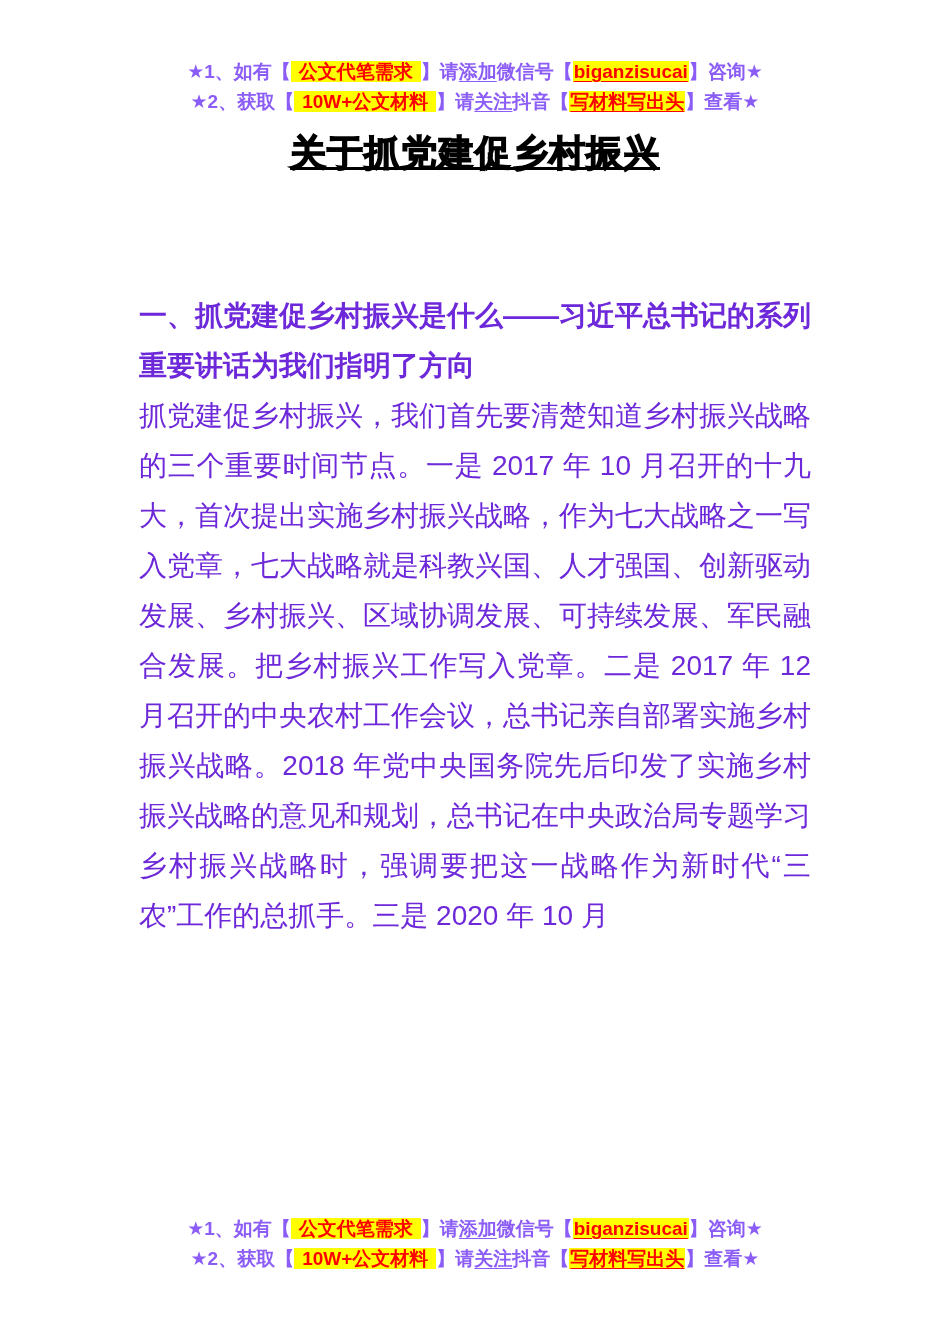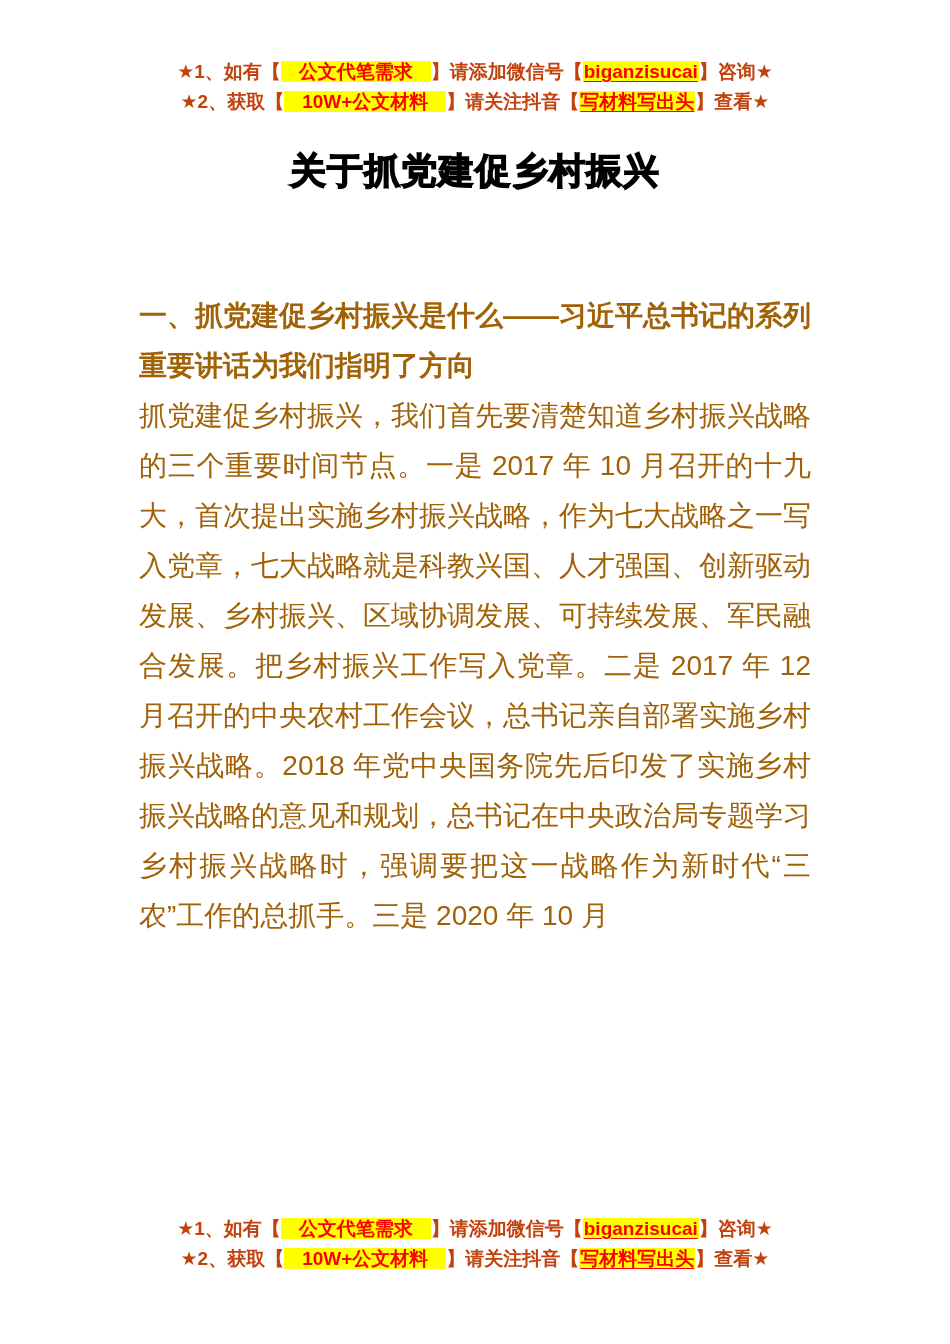--- a/index.html
+++ b/index.html
@@ -27,67 +27,69 @@
     font-size: 19px;
     line-height: 30px;
     font-weight: bold;
     color: #000000;
     white-space: nowrap;
   }
   .promo-header { top: 57px; }
   .promo-footer { top: 1214px; }
   .promo-line { height: 30px; }
 
-  .seg { font-weight: bold; color: #c2410c; }
+  .seg { font-weight: bold; color: #8b5cf6; }
   .seg-b  { font-weight: bold; }
   .seg-n  { font-weight: bold; }
   .seg-bu {
     font-weight: bold;
+    text-decoration: underline;
     text-underline-offset: 3px;
   }
   .seg-hl {
     font-weight: bold;
     color: #ff0000;
     background: #ffff00;
-    padding: 0 18px;
+    padding: 0 8px;
   }
   .seg-hlu {
     font-weight: bold;
     color: #ff0000;
     background: #ffff00;
     text-decoration: underline;
     text-underline-offset: 3px;
     padding: 0 1px;
   }
 
   
   .doc-title {
     position: absolute;
-    top: 146px;
+    top: 128px;
     left: 0;
     width: 100%;
     margin: 0;
     text-align: center;
     font-size: 36px;
     line-height: 50px;
     font-weight: 900;
     letter-spacing: 1px;
     -webkit-text-stroke: 1.4px #000000;
     color: #000000;
+    text-decoration: underline;
   }
 
   
   .doc-body {
     position: absolute;
     top: 291px;
     left: 139px;
     width: 672px;
     font-size: 28px;
     line-height: 50px;
-    color: #a16207;
+    color: #6d28d9;
     text-align: justify;
     text-justify: inter-ideograph;
   }
   .doc-body p { margin: 0; }
   .section-heading { font-weight: bold; }
 </style>
 </head>
 <body>
 
 <div class="page">

